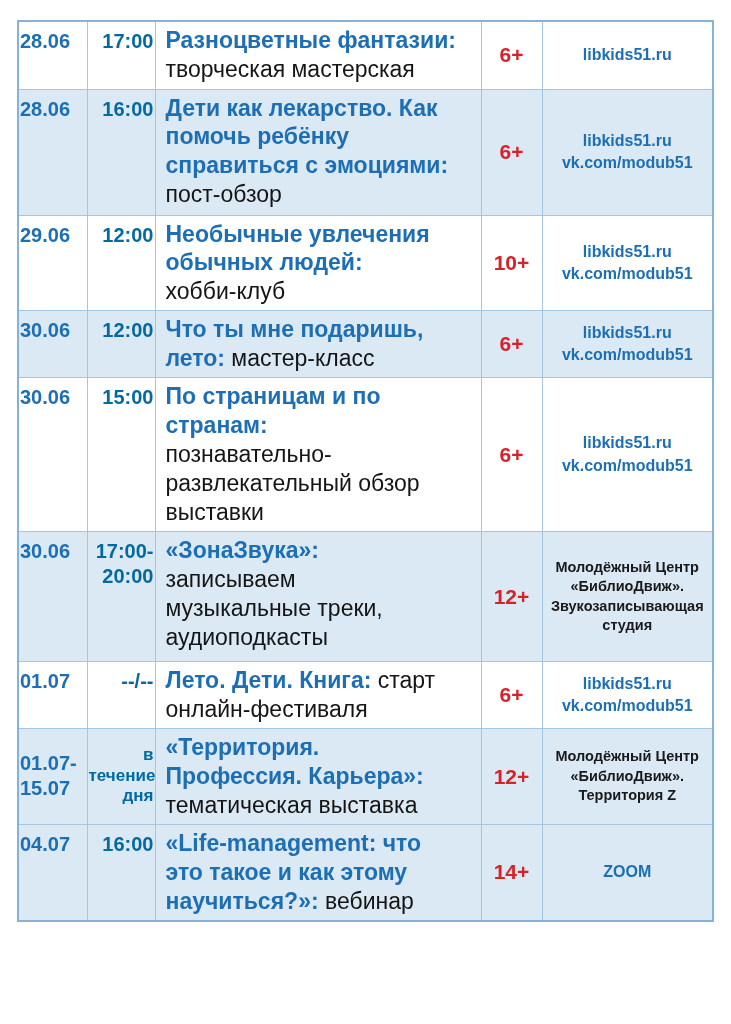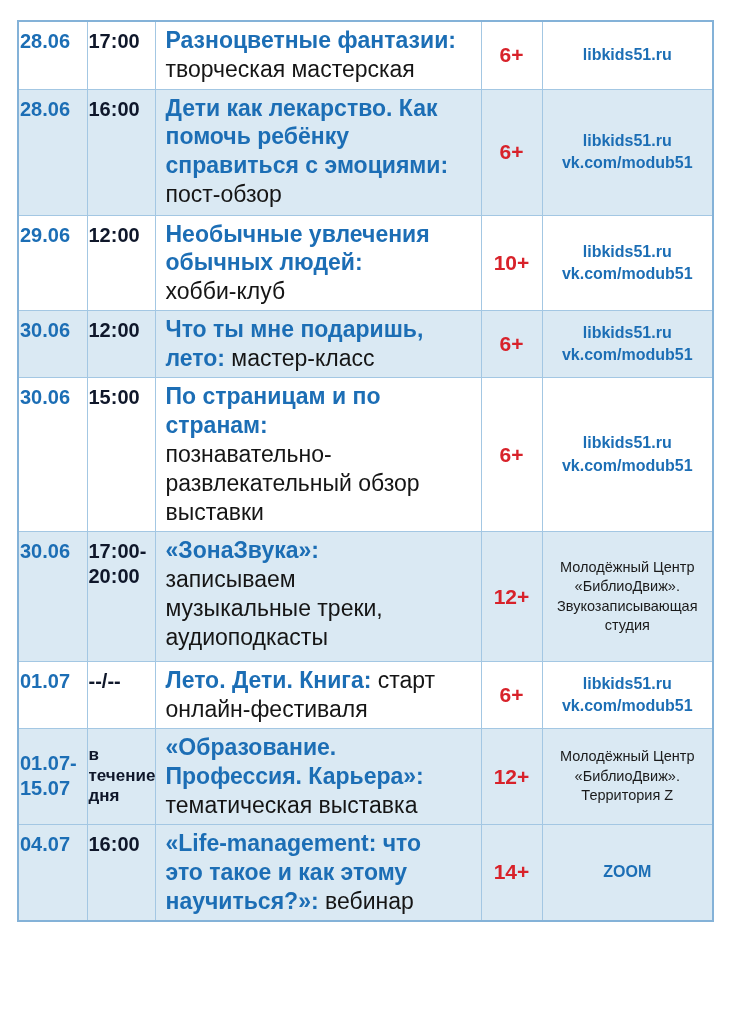--- a/index.html
+++ b/index.html
@@ -42,24 +42,24 @@
     text-align: left;
     vertical-align: top;
     padding-top: 7px;
     color: #1c6eb5;
     font-weight: bold;
     font-size: 20px;
     line-height: 1.25;
     white-space: pre-line;
   }
   .c-time {
-    text-align: left;
+    text-align: right;
     vertical-align: top;
     padding-top: 7px;
-    color: #0f172a;
+    color: #0369a1;
     font-weight: bold;
     font-size: 20px;
     line-height: 1.25;
     white-space: pre-line;
   }
   .c-time.small, .c-date.middle {
     vertical-align: middle;
     padding-top: 0;
   }
   .c-time.small { font-size: 17px; line-height: 1.2; }
@@ -79,21 +79,21 @@
     font-weight: bold;
     font-size: 21px;
   }
   .c-venue {
     text-align: center;
     vertical-align: middle;
     white-space: pre-line;
     padding: 2px 4px;
   }
   .c-venue.link  { color: #1c6eb5; font-weight: bold; font-size: 16px; line-height: 1.4; }
-  .c-venue.place { color: #1a1a1a; font-weight: normal; font-size: 14.5px; line-height: 1.35; }
+  .c-venue.place { color: #1a1a1a; font-weight: bold; font-size: 14.5px; line-height: 1.35; }
 </style>
 </head>
 <body>
 
 <table class="schedule">
   <colgroup>
     <col style="width:69px">
     <col style="width:68px">
     <col style="width:326px">
     <col style="width:61px">
@@ -172,21 +172,21 @@
       <td class="c-age">6+</td>
       <td class="c-venue link">libkids51.ru
 vk.com/modub51</td>
     </tr>
     <tr class="r8 alt">
       <td class="c-date middle">01.07-
 15.07</td>
       <td class="c-time small">в
 течение
 дня</td>
-      <td class="c-title"><span class="title-main">«Образование.
+      <td class="c-title"><span class="title-main">«Территория.
 Профессия. Карьера»:</span><span class="title-detail">
 тематическая выставка</span></td>
       <td class="c-age">12+</td>
       <td class="c-venue place">Молодёжный Центр
 «БиблиоДвиж».
 Территория Z</td>
     </tr>
     <tr class="r10 alt">
       <td class="c-date">04.07</td>
       <td class="c-time">16:00</td>

